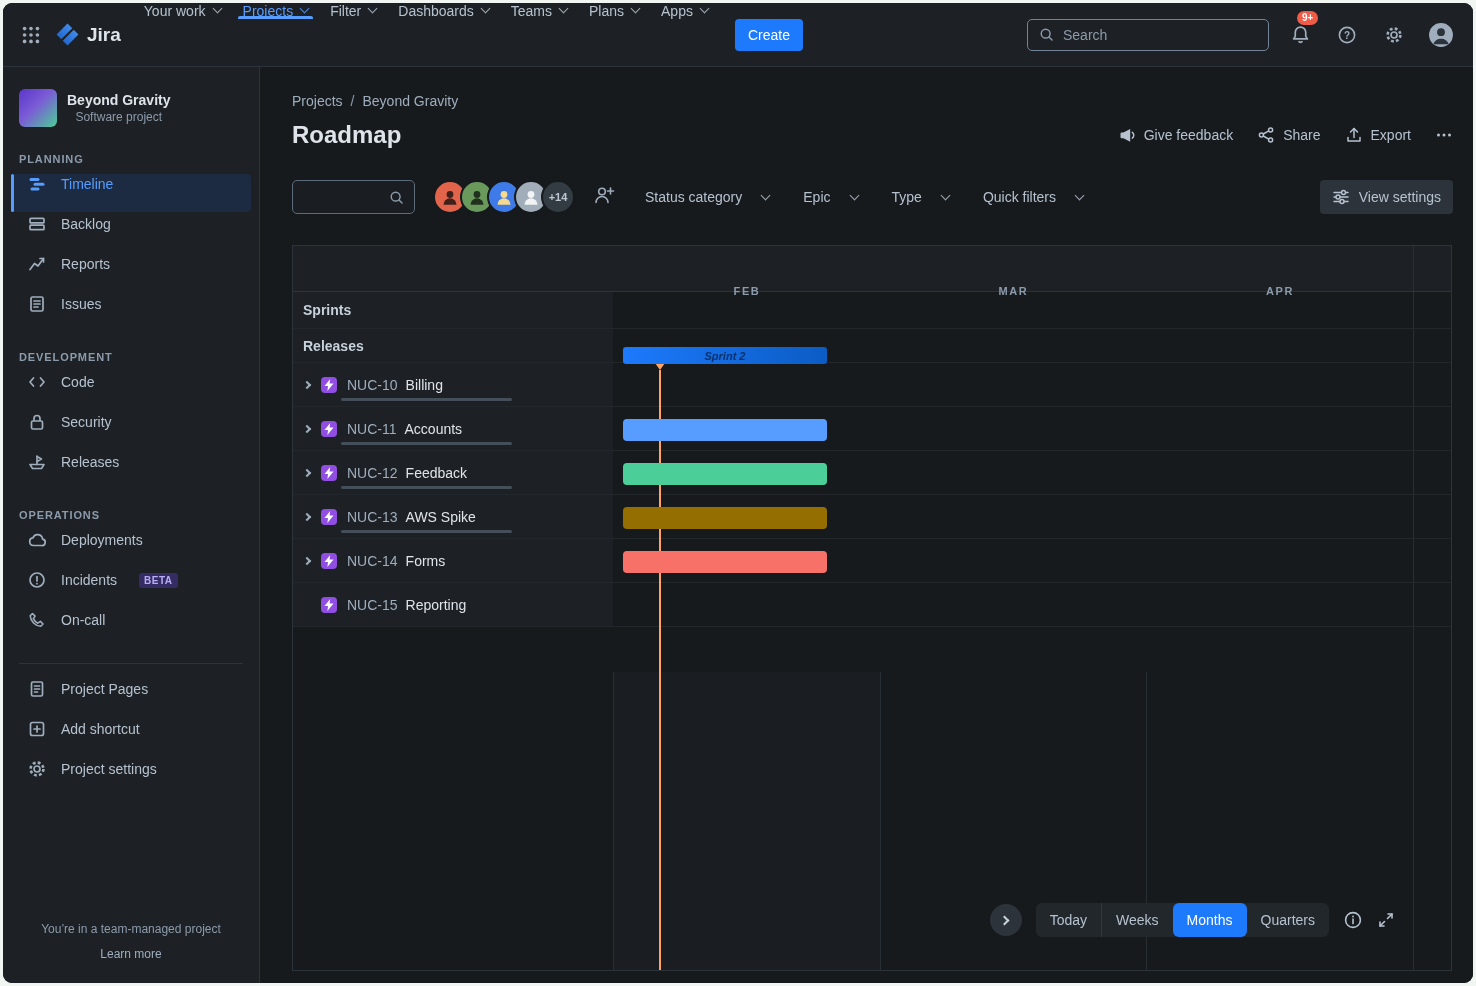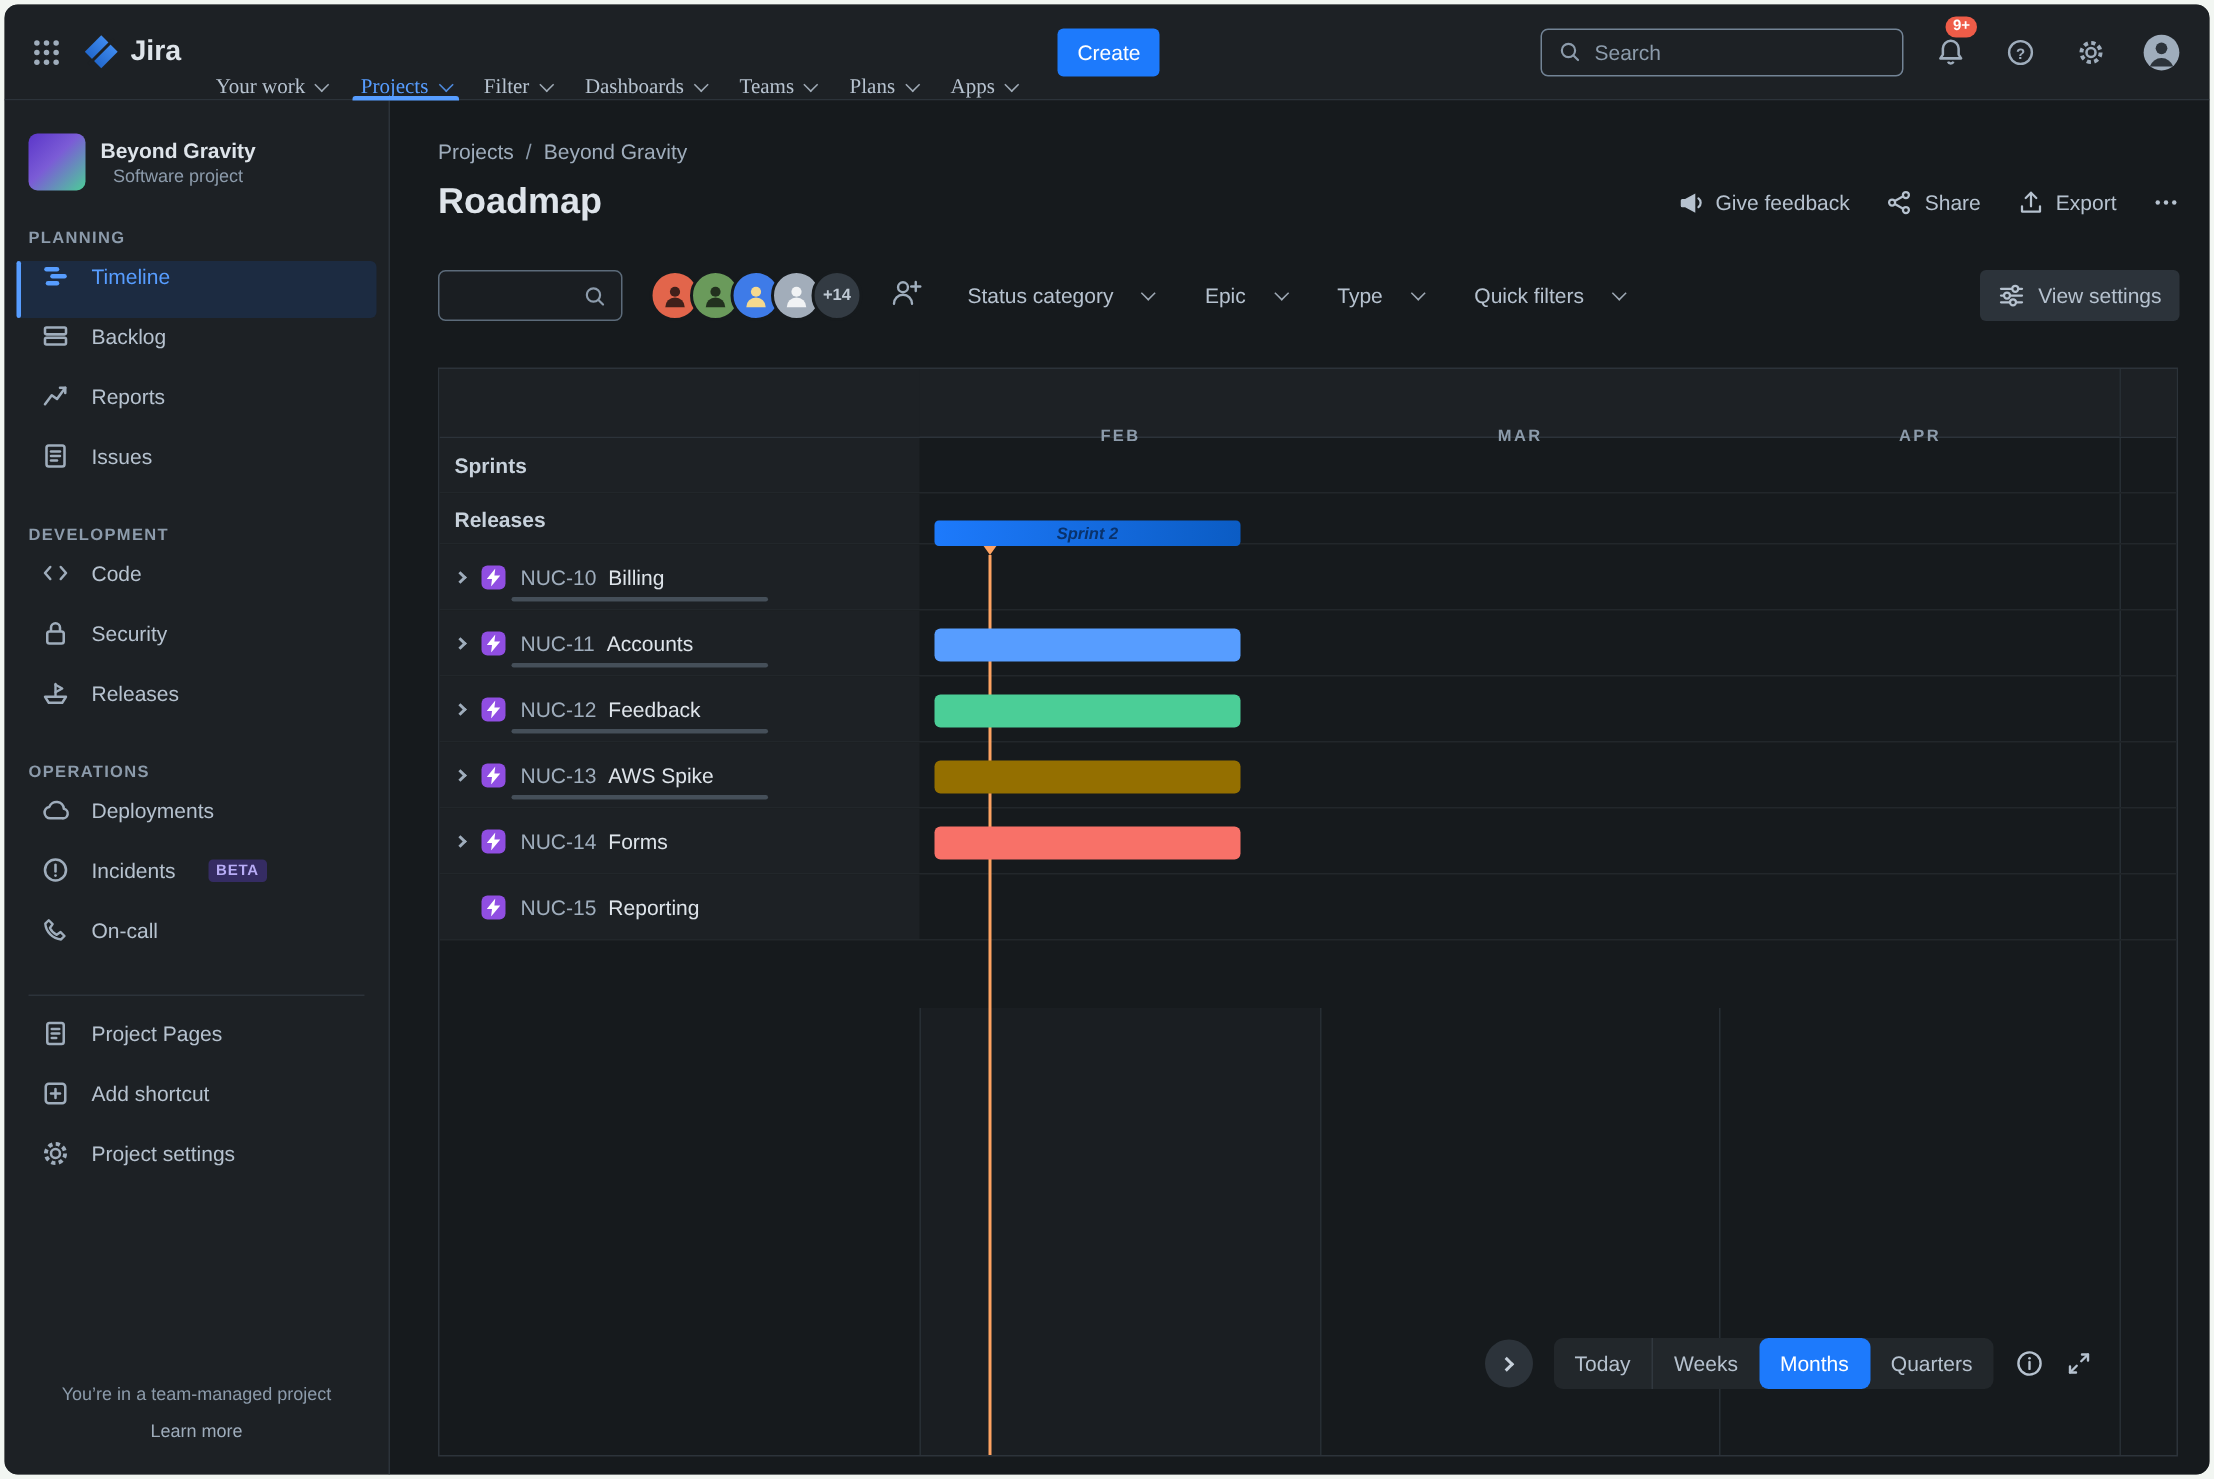--- a/index.html
+++ b/index.html
@@ -8,21 +8,21 @@
   .app { position:absolute; inset:3px; background:#161A1D; border-radius:9px; overflow:hidden;
          display:flex; flex-direction:column; color:#B6C2CF; }
 
   
   .topnav { height:64px; flex-shrink:0; background:#1D2125; border-bottom:1px solid #2C333A;
             display:flex; align-items:center; padding:0 16px 0 12px; }
   .icon-btn { width:32px; height:32px; display:flex; align-items:center; justify-content:center;
               background:none; border:none; color:#9FADBC; cursor:pointer; border-radius:4px; flex-shrink:0; }
   .logo { display:flex; align-items:center; gap:7px; margin:0 12px 0 8px; color:#DEE4EA;
           font-size:19px; font-weight:700; cursor:pointer; }
-  .nav-list { display:flex; align-items:flex-end; height:64px;font-family:Liberation Serif, serif; }
+  .nav-list { display:flex; align-items:flex-start; height:64px; }
   .nav-item { position:relative; display:flex; align-items:center; gap:8px; padding:0 11px;
               font-size:14px; color:#B6C2CF; cursor:pointer; }
   .nav-item.active { color:#579DFF; }
   .nav-item.active::after { content:""; position:absolute; left:6px; right:6px; bottom:0; height:3px;
               border-radius:2px 2px 0 0; background:#579DFF; }
   .chev { width:7px; height:7px; border-right:1.7px solid currentColor; border-bottom:1.7px solid currentColor;
           transform:rotate(45deg); display:inline-block; margin-top:-4px; opacity:.85; }
   .create-btn { margin-left:16px; height:32px; padding:0 13px; background:#1D7AFC; color:#fff;
                 font-size:14px; font-weight:500; border:none; border-radius:4px; cursor:pointer;
                 font-family:inherit; }
@@ -126,21 +126,21 @@
   .sbar { position:relative; z-index:2; margin:10px 0 0 9px; width:204px; height:17px; border-radius:3px;
           background:linear-gradient(90deg,#1D7AFC,#0B5CC4); display:flex; align-items:center;
           justify-content:center; font-size:11px; font-weight:700; color:#09326C; cursor:pointer;font-style:italic; }
   .today { position:absolute; left:361px; top:117px; bottom:0; width:12px; display:flex; flex-direction:column;
            align-items:center; z-index:1; pointer-events:none; }
   .today-tri { width:0; height:0; border-left:5px solid transparent; border-right:5px solid transparent;
                border-top:7px solid #FEA362; }
   .today-line { width:2px; flex:1; background:#FEA362; }
 
   
-  .tl-controls { position:absolute; right:56px; bottom:44px; display:flex; align-items:center; gap:14px; z-index:5; }
+  .tl-controls { position:absolute; right:56px; bottom:33px; display:flex; align-items:center; gap:14px; z-index:5; }
   .ctl-circle { width:32px; height:32px; border-radius:50%; background:#2C333A; border:none; cursor:pointer;
                 display:flex; align-items:center; justify-content:center; color:#C7D1DB; }
   .ctl-circle i { width:7px; height:7px; border-right:2px solid currentColor; border-top:2px solid currentColor;
                 transform:rotate(45deg); margin-left:-2px; }
   .unit-group { display:flex; align-items:center; background:#22272B; border-radius:6px; height:34px; }
   .ugb { padding:0 14px; height:34px; display:flex; align-items:center; font-size:14px; color:#B6C2CF;
          cursor:pointer; border:none; background:none; font-family:inherit; }
   .ugb.first { border-right:1px solid #31383F; }
   .ugb.selected { background:#1D7AFC; color:#fff; border-radius:6px; font-weight:500; }
   .ctl-ic { background:none; border:none; color:#B6C2CF; cursor:pointer; display:flex; align-items:center; }

